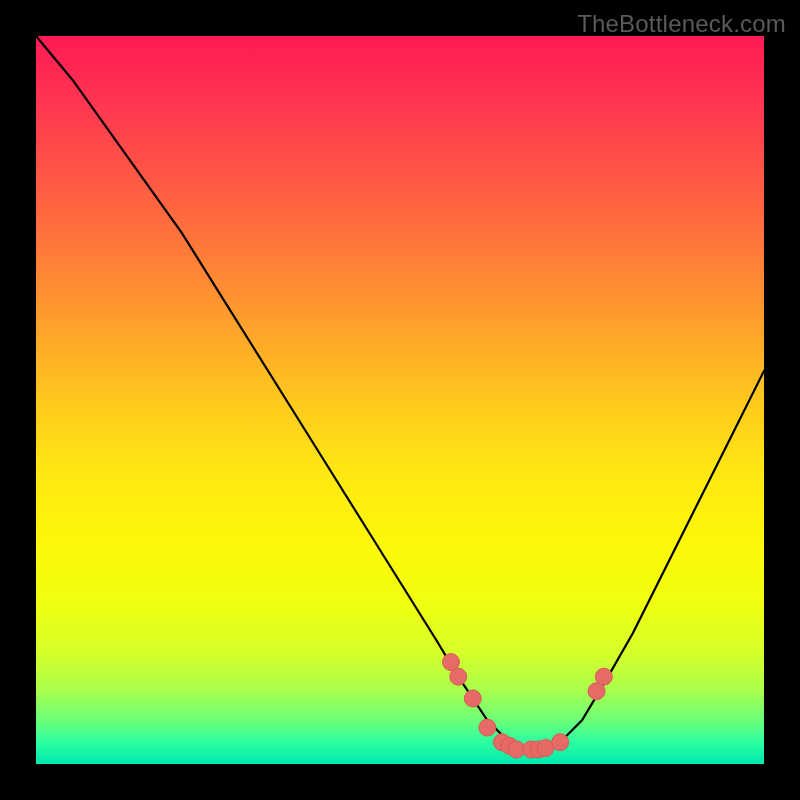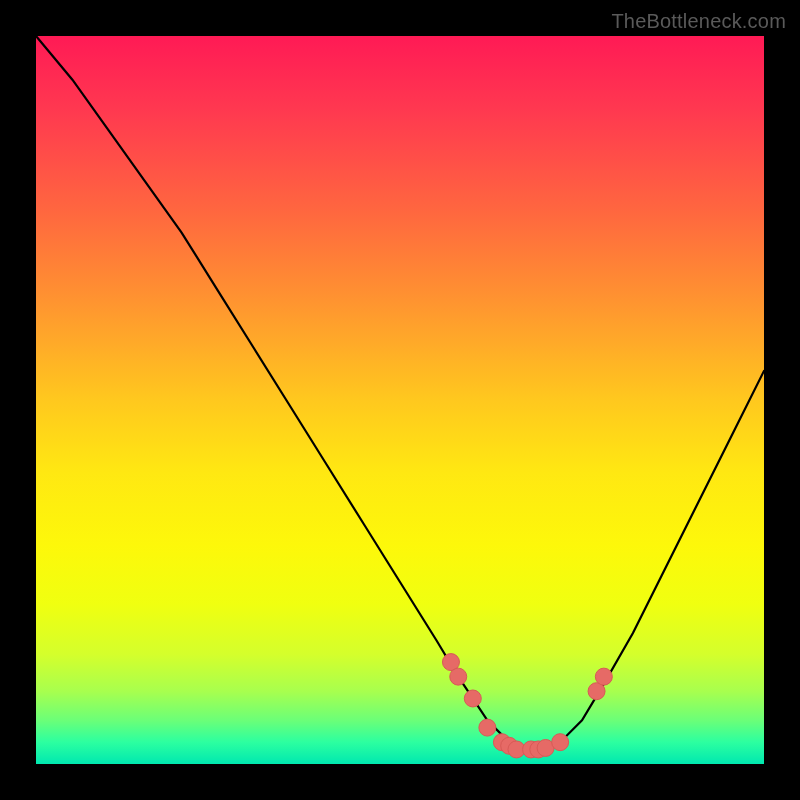--- a/index.html
+++ b/index.html
@@ -41,21 +41,21 @@
       #6bff78 94%,
       #2cffa0 97%,
       #00e8b0 100%
     );
   }
   .watermark {
     position: absolute;
     top: 10px;
     right: 14px;
     color: #5a5a5a;
-    font-size: 20px;
+    font-size: 24px;
     font-weight: 400;
     letter-spacing: 0.2px;
     user-select: none;
   }
   svg.curve {
     position: absolute;
     left: 0;
     top: 0;
     width: 728px;
     height: 728px;

